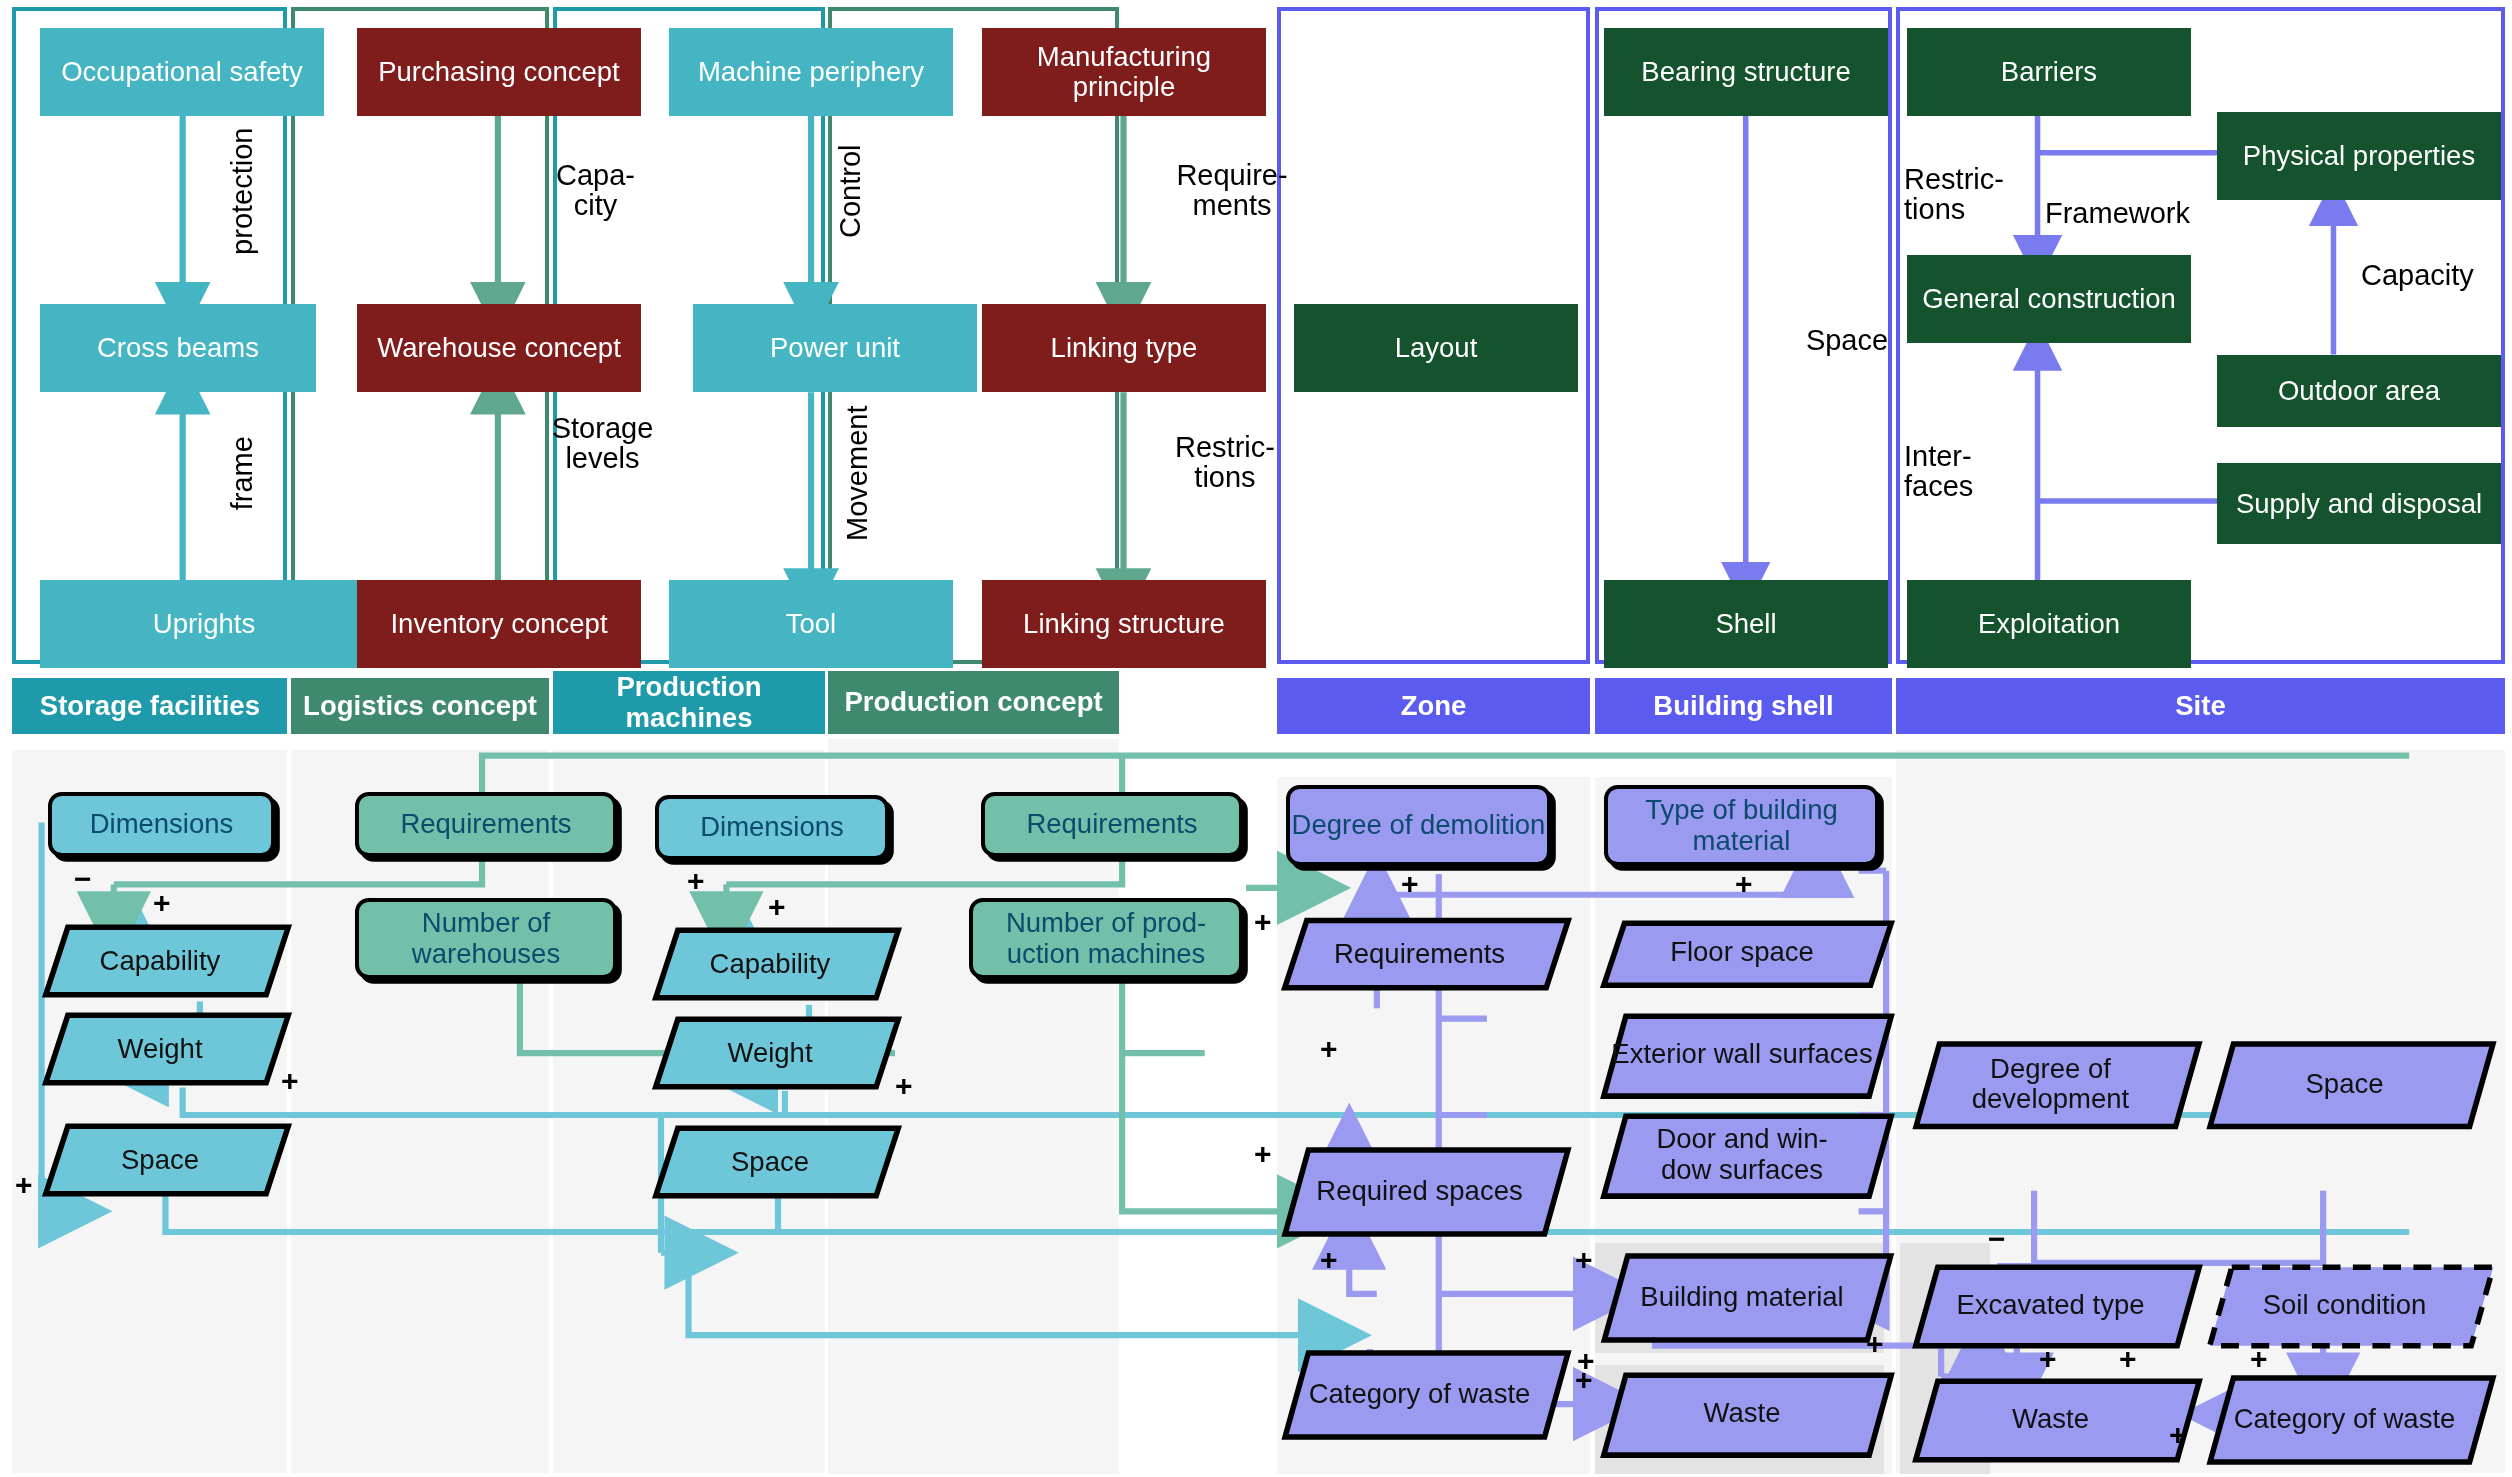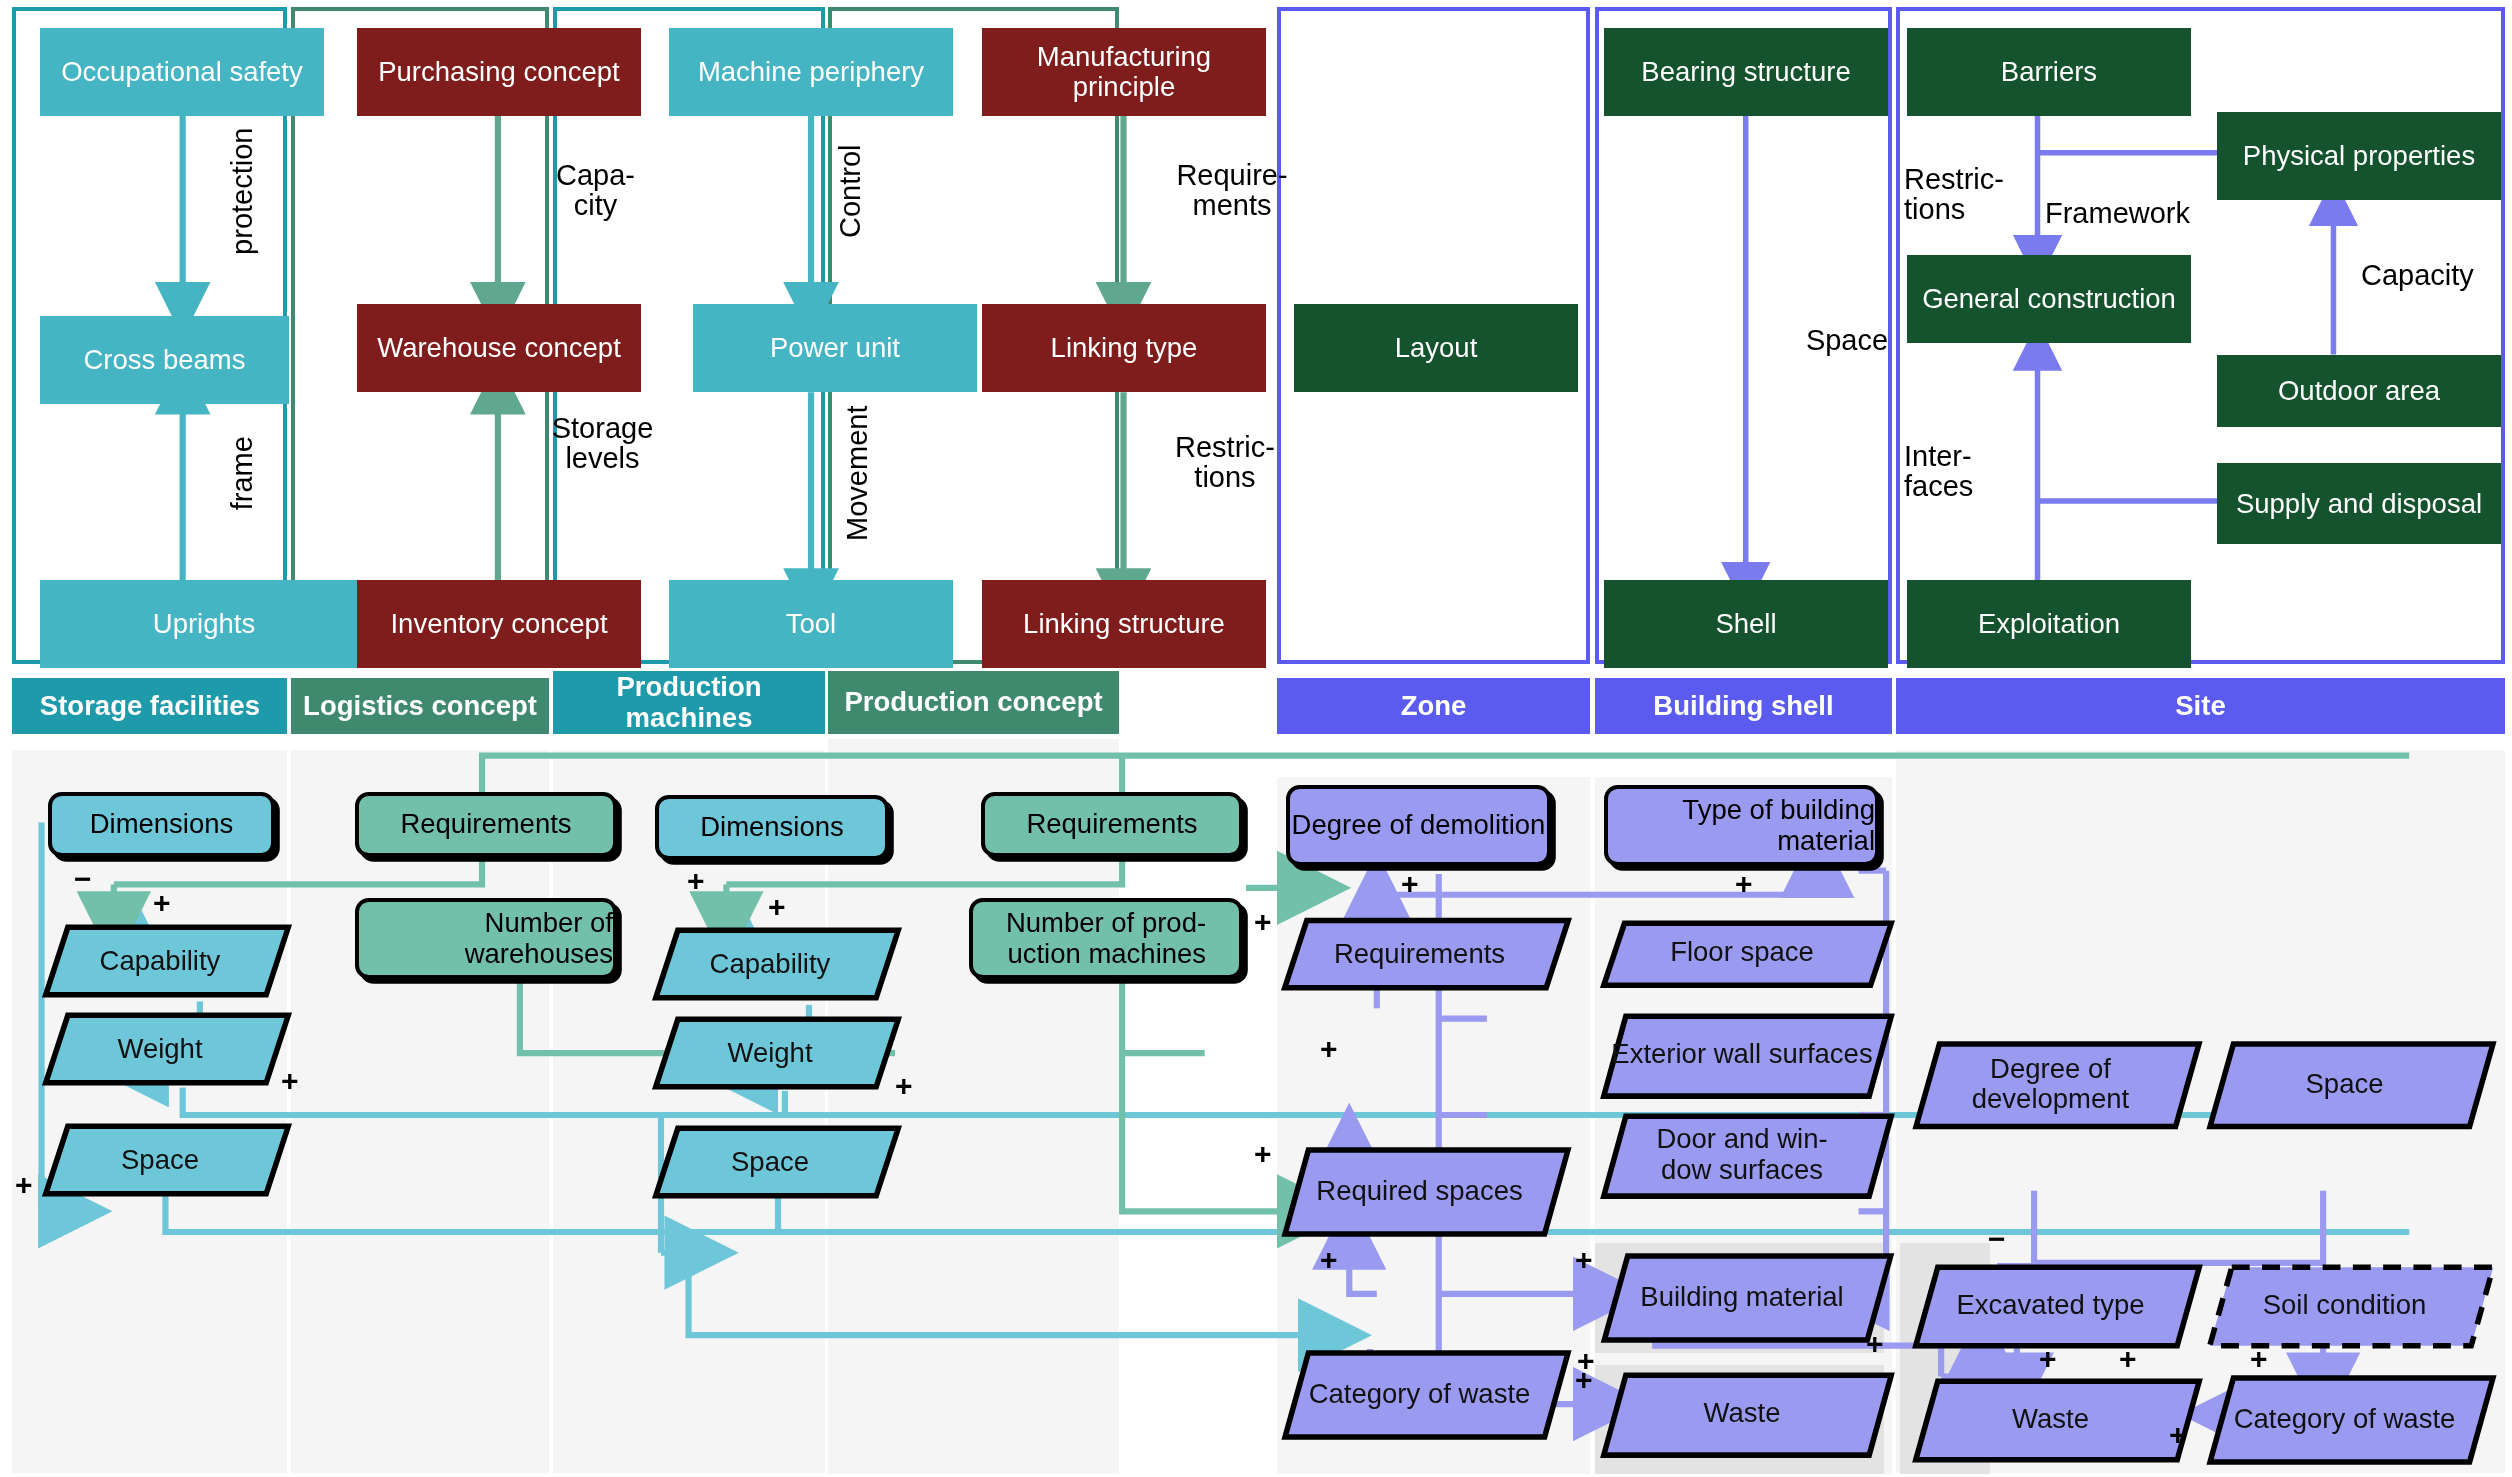--- a/index.html
+++ b/index.html
@@ -21,21 +21,21 @@
   .hdr{position:absolute;box-sizing:border-box;display:flex;align-items:center;justify-content:center;
        color:#ffffff;font-weight:bold;font-size:27.5px;text-align:center;line-height:1.1;}
   .hdr-cyan{background:#1f9aab;}
   .hdr-green{background:#3f8a6e;}
   .hdr-blue{background:#5b5bf0;}
   
   .panel{position:absolute;background:#f5f5f5;}
   .panel-hl{position:absolute;background:#e3e3e3;}
   
   .r-round{position:absolute;box-sizing:border-box;display:flex;align-items:center;justify-content:center;
-           text-align:right;color:#000000;font-size:27.5px;line-height:1.1;border:4.8px solid #000;border-radius:13.8px;
+           text-align:center;color:#0c4a6e;font-size:27.5px;line-height:1.1;border:4.8px solid #000;border-radius:13.8px;
            box-shadow:4.8px 4.8px 0 #000;}
   .p-wrap{position:absolute;}
   .p-wrap svg{position:absolute;left:0;top:0;overflow:visible;}
   .p-label{position:absolute;left:0;top:0;width:100%;height:100%;display:flex;align-items:center;
            justify-content:center;text-align:center;color:#111;font-size:27.5px;line-height:1.1;}
   .fill-cyan{background:#6ec6d9;}
   .fill-green{background:#73c0aa;}
   .fill-blue{background:#9a9af0;}
   
   .elabel{position:absolute;color:#000;font-size:29px;line-height:1.05;text-align:center;white-space:pre;}
@@ -96,21 +96,21 @@
     <path d="M3230,222 L2960,222" stroke="#7b7bf0" stroke-width="8" fill="none"></path>
 
     <line x1="3390" y1="515" x2="3390" y2="300" stroke="#7b7bf0" stroke-width="8" marker-end="url(#ahb)"></line>
 
     <line x1="2960" y1="845" x2="2960" y2="510" stroke="#7b7bf0" stroke-width="8" marker-end="url(#ahb)"></line>
 
     <path d="M3230,728 L2960,728" stroke="#7b7bf0" stroke-width="8" fill="none"></path>
   </svg>
 
   <div class="node t-box t-cyan" style="left:40px;  top:27.5px;  width:284px; height:88px;">Occupational safety</div>
-  <div class="node t-box t-cyan" style="left:40px;  top:316px; width:249px; height:88px;">Cross beams</div>
+  <div class="node t-box t-cyan" style="left:40px;  top:304px; width:276px; height:88px;">Cross beams</div>
   <div class="node t-box t-cyan" style="left:40px;  top:580px; width:328px; height:88px;">Uprights</div>
   <div class="elabel rot" style="left:173px; top:176px; width:138px;">protection</div>
   <div class="elabel rot" style="left:187px; top:458px; width:110px;">frame</div>
 
   <div class="node t-box t-green" style="left:357px; top:27.5px;  width:284px; height:88px;">Purchasing concept</div>
   <div class="node t-box t-green" style="left:357px; top:304px; width:284px; height:88px;">Warehouse concept</div>
   <div class="node t-box t-green" style="left:357px; top:580px; width:284px; height:88px;">Inventory concept</div>
   <div class="elabel" style="left:513px; top:160px; width:165px;">Capa-
 city</div>
   <div class="elabel" style="left:513px; top:413px; width:179px;">Storage

